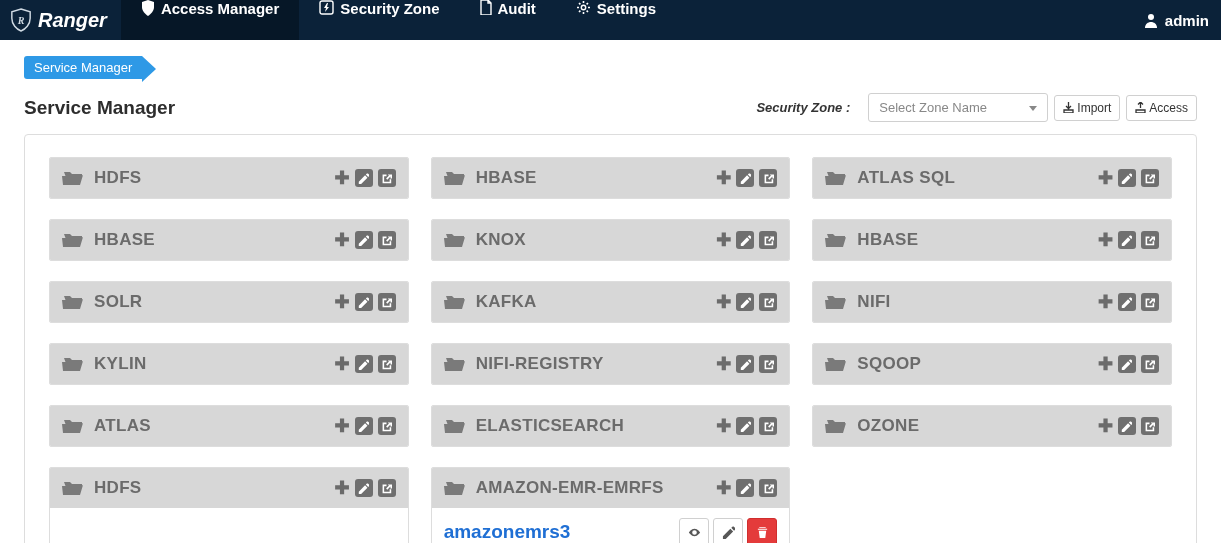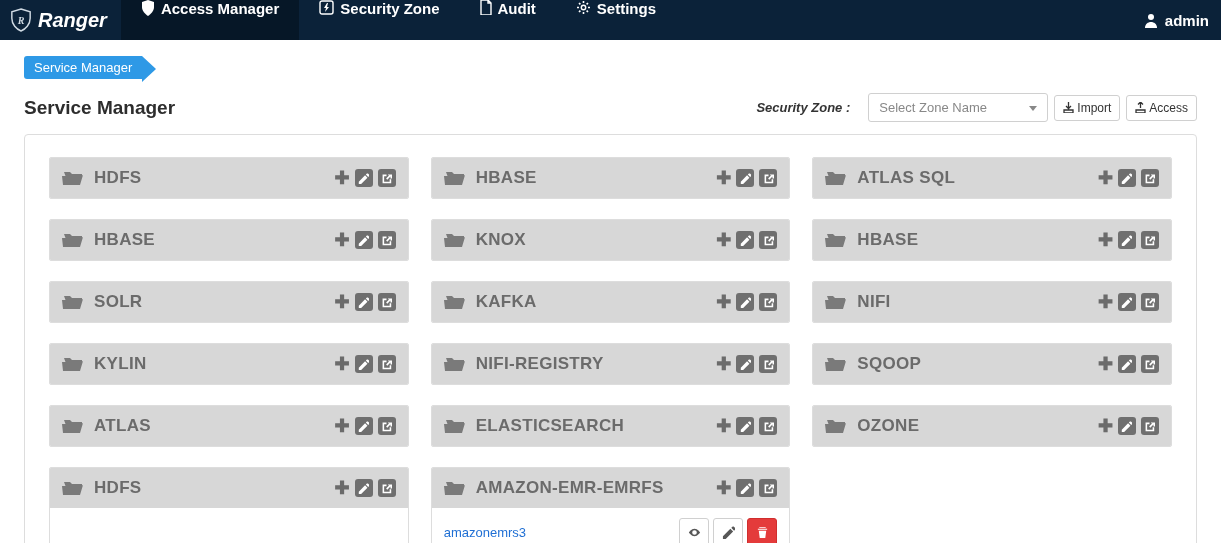--- a/index.html
+++ b/index.html
@@ -134,21 +134,21 @@
     display: flex; align-items: center; justify-content: center;
     cursor: pointer;
   }
   .mini-box svg { fill: #fff; width: 11px; height: 11px; }
 
   .service-body {
     padding: 10px 12px;
     display: flex;
     align-items: center;
   }
-  .instance-link { color: #1f6fd4; font-size: 13px; font-weight: 400; cursor: pointer; flex: 1; }
+  .instance-link { color: #1f6fd4; font-size: 19px; font-weight: 700; cursor: pointer; flex: 1; }
   .body-actions { display: flex; gap: 4px; }
   .outline-box {
     width: 30px; height: 28px;
     border: 1px solid #d0d0d0;
     border-radius: 3px;
     background: #fff;
     display: flex; align-items: center; justify-content: center;
     color: #575757;
     cursor: pointer;
   }

